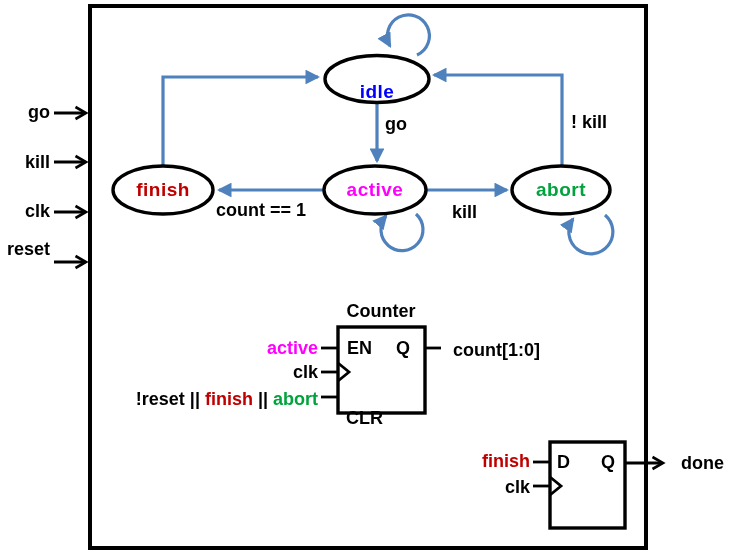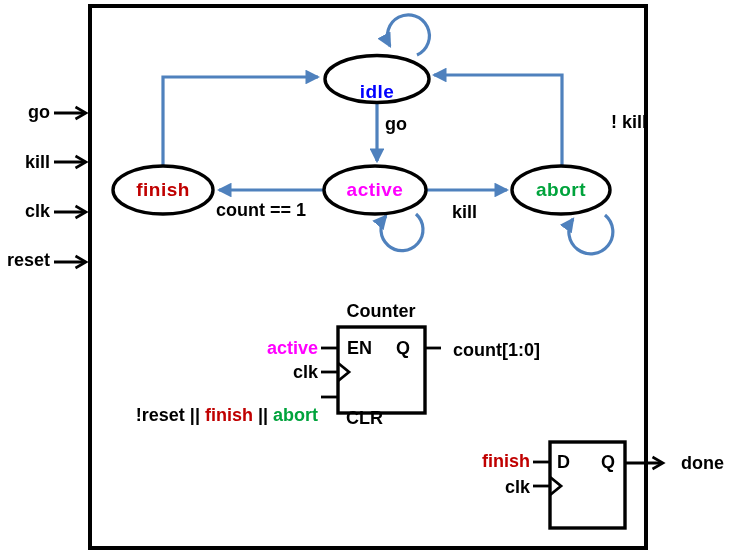--- a/index.html
+++ b/index.html
@@ -63,39 +63,39 @@
     <rect x="550" y="442" width="75" height="86" fill="#fff" stroke="#000" stroke-width="3.4"></rect>
     <path d="M533 462 H550" stroke="#000" stroke-width="2.8"></path>
     <path d="M533 486 H550" stroke="#000" stroke-width="2.8"></path>
     <path d="M550 477 L561 486 L550 495" fill="none" stroke="#000" stroke-width="2.8"></path>
     <path d="M625 463 H662" fill="none" stroke="#000" stroke-width="3" marker-end="url(#mBlack)"></path>
   </svg>
 
   <span class="lbl tr" style="left:50px; top:112px;">go</span>
   <span class="lbl tr" style="left:50px; top:162px;">kill</span>
   <span class="lbl tr" style="left:50px; top:211px;">clk</span>
-  <span class="lbl tr" style="left:50px; top:260px;text-align:right;">reset</span>
+  <span class="lbl tr" style="left:50px; top:249px;text-align:right;">reset</span>
 
   <span class="lbl tc state" style="left: 377px; top: 79px; color: rgb(0, 0, 255); margin-top: 12px;">idle</span>
   <span class="lbl tc state" style="left: 163px; top: 189px; color: rgb(192, 0, 0);">finish</span>
   <span class="lbl tc state" style="left: 375px; top: 189px; color: rgb(255, 0, 255);">active</span>
   <span class="lbl tc state" style="left: 561px; top: 189px; color: rgb(0, 163, 60);">abort</span>
 
   <span class="lbl tl" style="left:385px; top:124px;">go</span>
-  <span class="lbl tl" style="left:571px; top:122px;margin-left:40px;">! kill</span>
+  <span class="lbl tl" style="left:571px; top:122px;">! kill</span>
   <span class="lbl tl" style="left:452px; top:212px;">kill</span>
   <span class="lbl tl" style="left:216px; top:210px;">count == 1</span>
 
   <span class="lbl tc" style="left:381px; top:311px;">Counter</span>
   <span class="lbl tl" style="left:347px; top:348px;">EN</span>
   <span class="lbl tc" style="left:403px; top:348px;">Q</span>
   <span class="lbl tl" style="left:346px; top:418px;">CLR</span>
   <span class="lbl tr" style="left: 318px; top: 348px; color: rgb(255, 0, 255);">active</span>
   <span class="lbl tr" style="left:318px; top:372px;">clk</span>
-  <span class="lbl tr" style="left:318px; top:399px;margin-top:16px;">
+  <span class="lbl tr" style="left:318px; top:399px;">
     <span>!reset || </span><span style="color: rgb(192, 0, 0);">finish</span><span> || </span><span style="color: rgb(0, 163, 60);">abort</span>
   </span>
   <span class="lbl tl" style="left:444px; top:350px;margin-left:9px;">count[1:0]</span>
 
   <span class="lbl tl" style="left:557px; top:462px;">D</span>
   <span class="lbl tc" style="left:608px; top:462px;">Q</span>
   <span class="lbl tr" style="left: 530px; top: 461px; color: rgb(192, 0, 0);">finish</span>
   <span class="lbl tr" style="left:530px; top:487px;">clk</span>
   <span class="lbl tl" style="left:681px; top:463px;text-align:center;">done</span>
 

